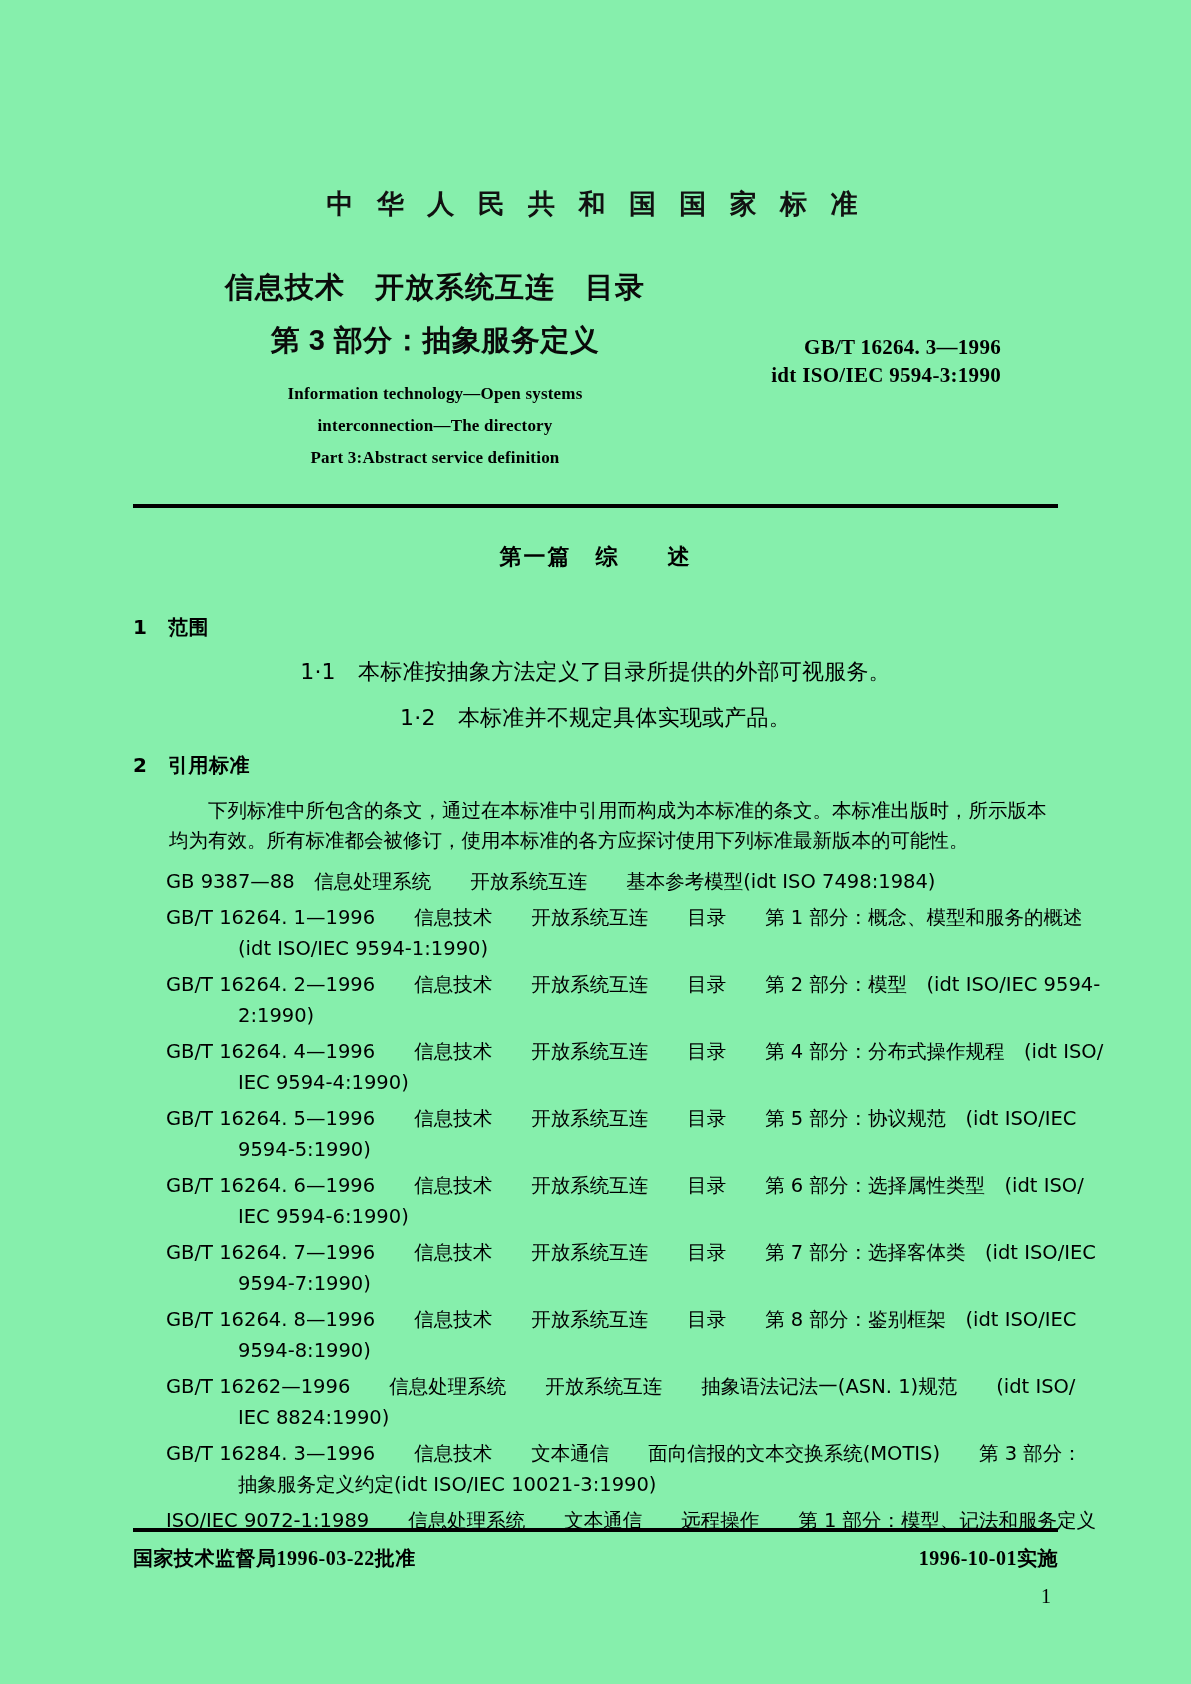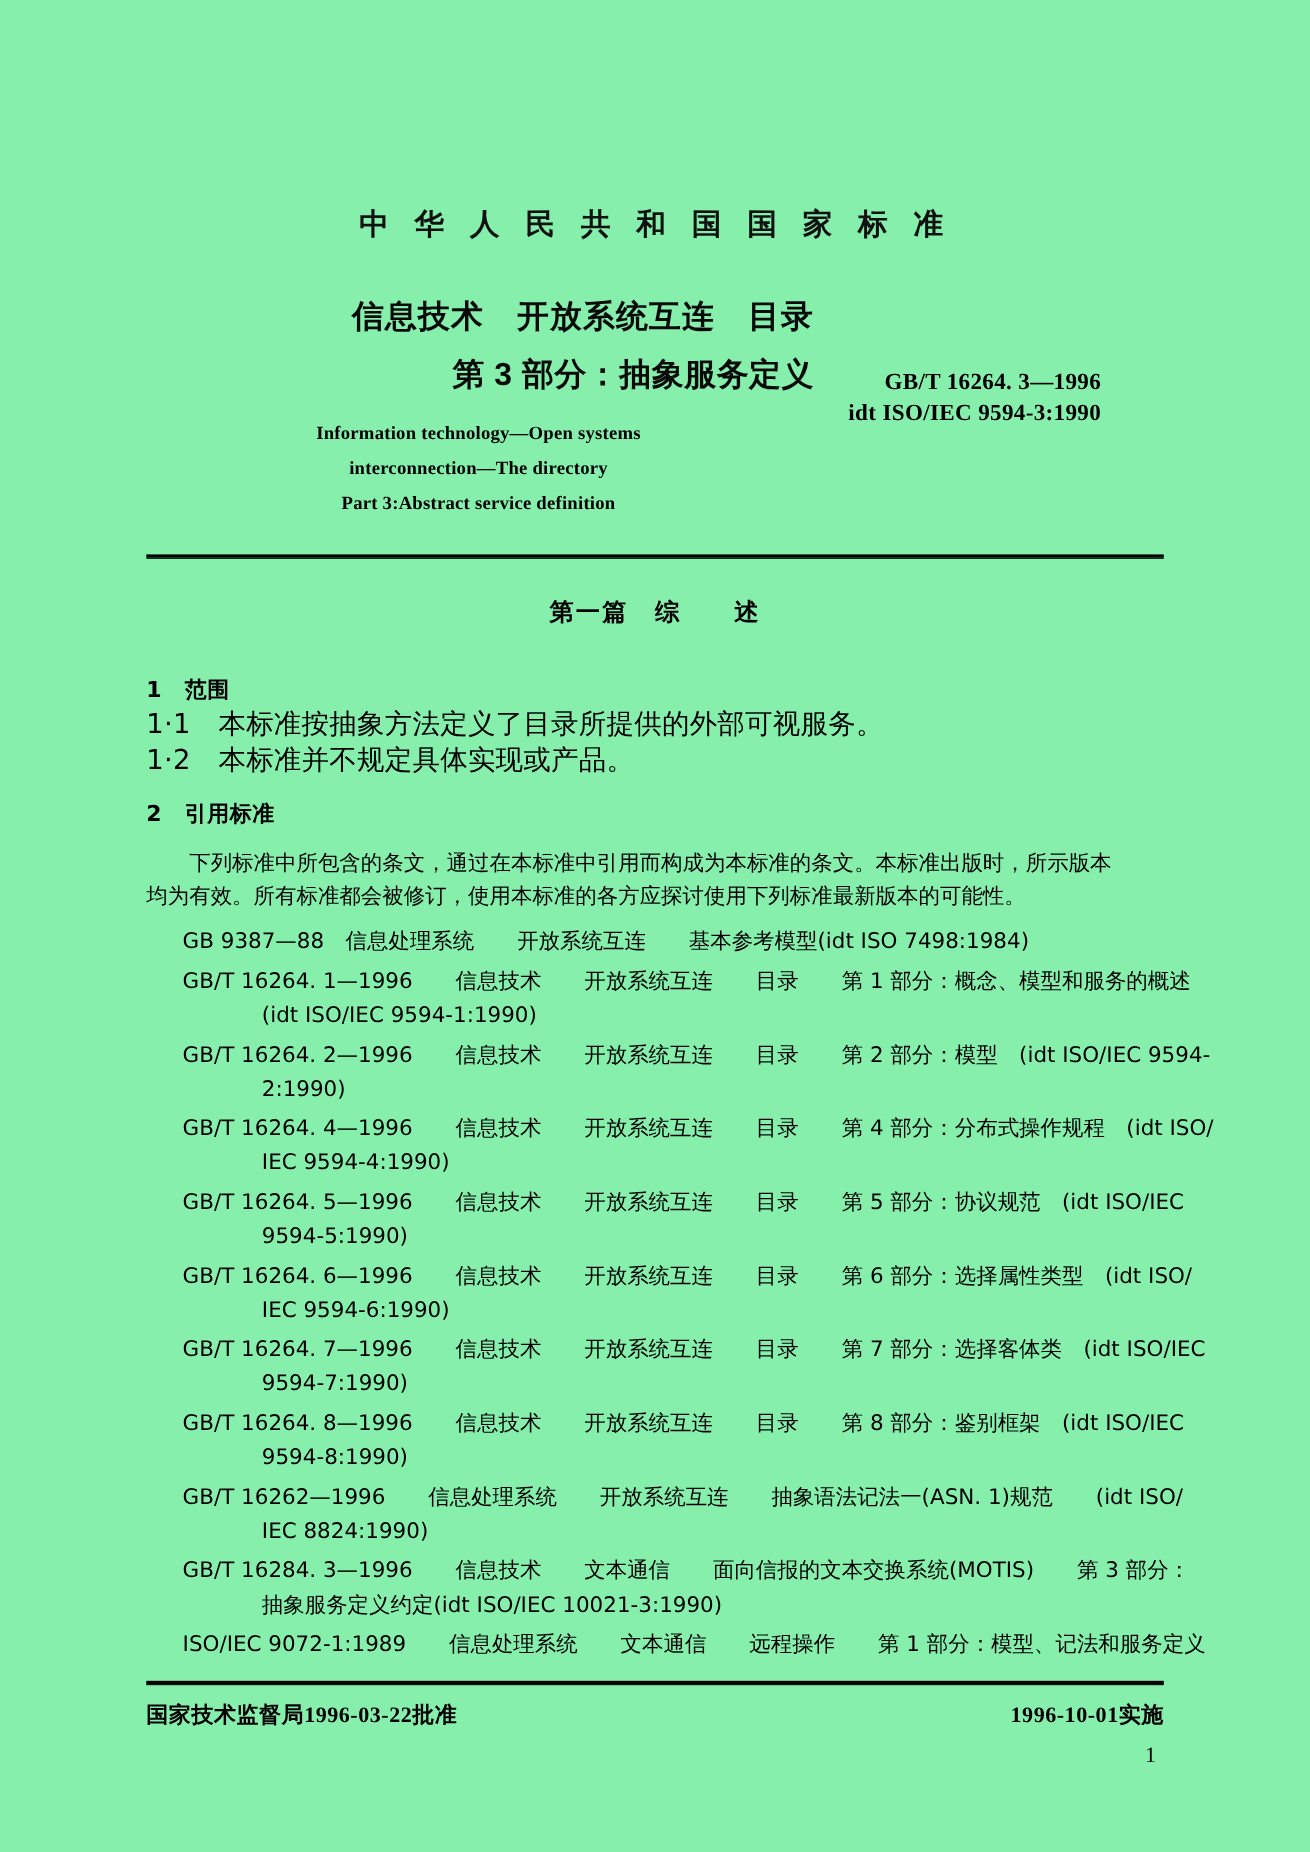--- a/index.html
+++ b/index.html
@@ -35,21 +35,21 @@
     font-size: 27px;
     letter-spacing: 7px;
     color: #111;
   }
 
   .doc-title-block {
     position: absolute;
     left: 130px;
     top: 268px;
     width: 610px;
-    text-align: right;
+    text-align: center;
   }
   .doc-title-line1 {
     font-family: "DejaVu Sans", "Liberation Sans", sans-serif;
     font-weight: bold;
     font-size: 29px;
     letter-spacing: 1px;
     white-space: pre;
     color: #0a0a0a;
   }
   .doc-title-line2 {
@@ -129,36 +129,39 @@
     font-family: "DejaVu Sans", "Liberation Sans", sans-serif;
     font-weight: bold;
     font-size: 20px;
     letter-spacing: 0.5px;
     margin: 19px 0 0 0;
     white-space: pre;
   }
 
   .clause {
     font-family: "DejaVu Sans", "Liberation Sans", sans-serif;
-    font-size: 25px;
+    font-size: 22px;
+    margin-top: 16px;
     letter-spacing: 0.2px;
     white-space: pre;
+    text-align: center;
   }
 
   .para {
     font-family: "DejaVu Sans", "Liberation Sans", sans-serif;
     font-size: 19.5px;
     line-height: 30px;
     margin-top: 17px;
     letter-spacing: 0px;
     text-align: justify;
   }
   .para .l {
     display: block;
     white-space: pre;
+    margin-left: 36px;
   }
 
   
   .ref-list {
     margin-top: 10px;
   }
   .ref-item {
     font-size: 19.5px;
     line-height: 31px;
     margin-top: 5px;

